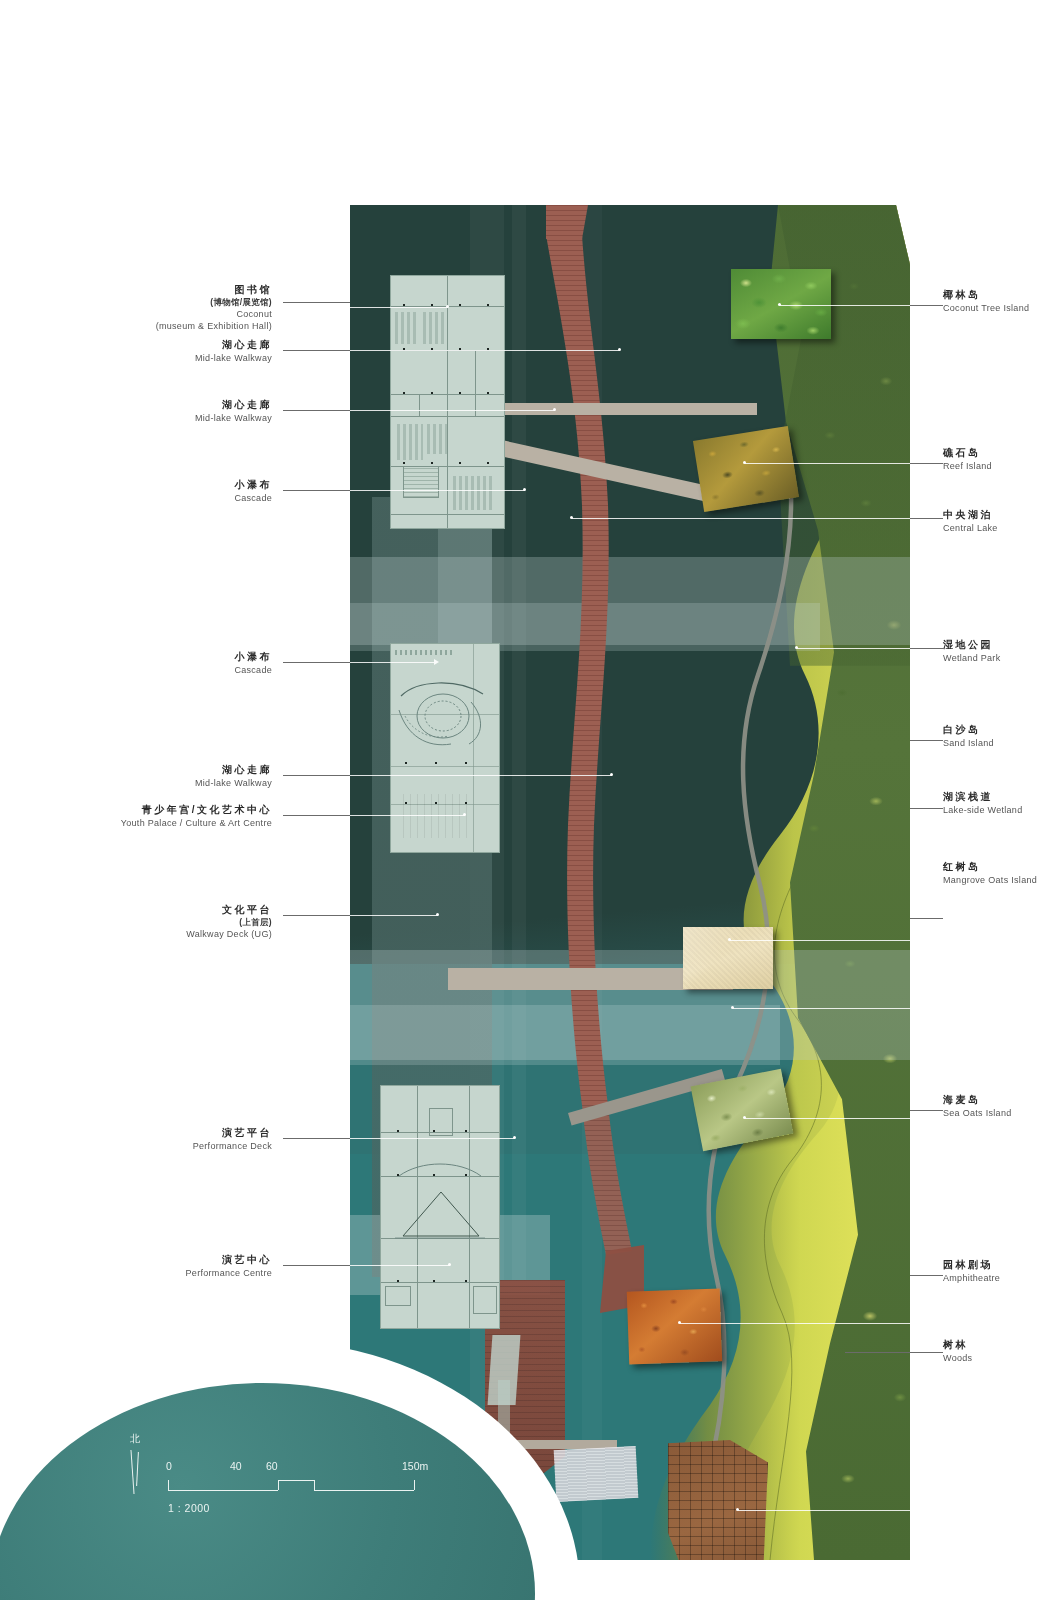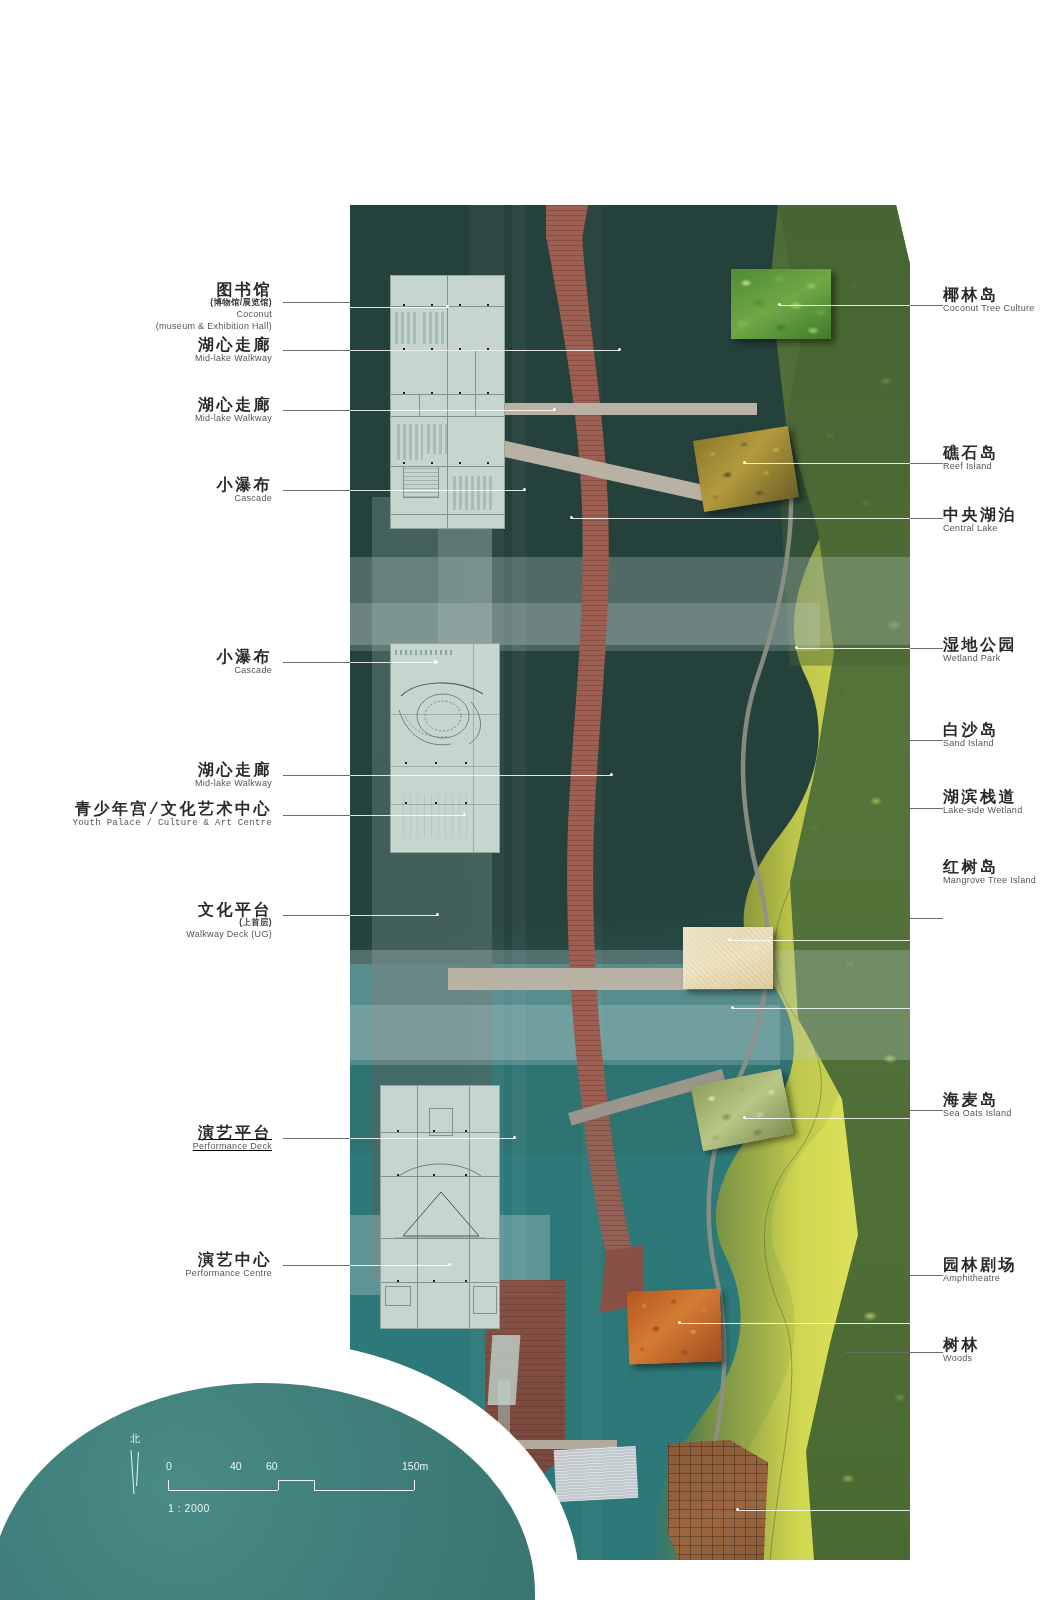--- a/index.html
+++ b/index.html
@@ -144,21 +144,21 @@
   }
   .isl-amph{
     background:
       repeating-linear-gradient(0deg,rgba(0,0,0,.28) 0 1px,transparent 1px 9px),
       repeating-linear-gradient(90deg,rgba(0,0,0,.28) 0 1px,transparent 1px 11px),
       linear-gradient(160deg,#8a5a38 0%,#9a6741 50%,#7d5031 100%);
   }
 
   
   .lab{position:absolute;}
-  .lab .cn{font-size:16px;font-weight:bold;color:#2a2a2a;letter-spacing:2.5px;line-height:14px;white-space:nowrap;}
+  .lab .cn{font-size:10px;font-weight:bold;color:#2a2a2a;letter-spacing:2.5px;line-height:14px;white-space:nowrap;}
   .lab .sub{font-size:8.5px;font-weight:bold;color:#3a3a3a;letter-spacing:.3px;line-height:11px;white-space:nowrap;}
   .lab .en{font-size:9px;color:#555;letter-spacing:.3px;line-height:12px;white-space:nowrap;}
   .lab.right{text-align:left;}
   .lab.left{text-align:right;}
 
   .leader{position:absolute;height:1px;background:#6b6b6b;}
   .leader-in{position:absolute;height:1px;background:rgba(255,255,255,.85);}
   .leader-dot{position:absolute;width:3px;height:3px;border-radius:50%;background:#fff;}
   .leader-arrow{position:absolute;width:0;height:0;
      border-top:3px solid transparent;border-bottom:3px solid transparent;}
@@ -497,48 +497,48 @@
   <div class="en">Cascade</div>
 </div>
 <div class="leader" style="left:283px;top:662px;width:67px;"></div>
 
 <div class="lab left" style="right:790px;top:763px;">
   <div class="cn">湖心走廊</div>
   <div class="en">Mid-lake Walkway</div>
 </div>
 <div class="leader" style="left:283px;top:775px;width:67px;"></div>
 
-<div class="lab left" style="right:790px;top:803px;font-family:Liberation Mono, monospace;">
+<div class="lab left" style="right:790px;top:803px;">
   <div class="cn">青少年宫/文化艺术中心</div>
   <div class="en">Youth Palace / Culture &amp; Art Centre</div>
 </div>
 <div class="leader" style="left:283px;top:815px;width:67px;"></div>
 
 <div class="lab left" style="right:790px;top:903px;margin-left:44px;">
   <div class="cn">文化平台</div>
   <div class="sub">(上首层)</div>
   <div class="en">Walkway Deck (UG)</div>
 </div>
 <div class="leader" style="left:283px;top:915px;width:67px;"></div>
 
-<div class="lab left" style="right:790px;top:1126px;text-decoration:underline;">
+<div class="lab left" style="right:790px;top:1126px;">
   <div class="cn">演艺平台</div>
   <div class="en">Performance Deck</div>
 </div>
 <div class="leader" style="left:283px;top:1138px;width:67px;"></div>
 
 <div class="lab left" style="right:790px;top:1253px;">
   <div class="cn">演艺中心</div>
   <div class="en">Performance Centre</div>
 </div>
 <div class="leader" style="left:283px;top:1265px;width:67px;"></div>
 
 <div class="lab right" style="left:943px;top:288px;">
   <div class="cn">椰林岛</div>
-  <div class="en">Coconut Tree Culture</div>
+  <div class="en">Coconut Tree Island</div>
 </div>
 <div class="leader" style="left:910px;top:305px;width:33px;"></div>
 
 <div class="lab right" style="left:943px;top:446px;">
   <div class="cn">礁石岛</div>
   <div class="en">Reef Island</div>
 </div>
 <div class="leader" style="left:910px;top:463px;width:33px;"></div>
 
 <div class="lab right" style="left:943px;top:508px;">
@@ -560,21 +560,21 @@
 <div class="leader" style="left:910px;top:740px;width:33px;"></div>
 
 <div class="lab right" style="left:943px;top:790px;">
   <div class="cn">湖滨栈道</div>
   <div class="en">Lake-side Wetland</div>
 </div>
 <div class="leader" style="left:910px;top:808px;width:33px;"></div>
 
 <div class="lab right" style="left:943px;top:860px;">
   <div class="cn">红树岛</div>
-  <div class="en">Mangrove Tree Island</div>
+  <div class="en">Mangrove Oats Island</div>
 </div>
 <div class="leader" style="left:910px;top:918px;width:33px;"></div>
 
 <div class="lab right" style="left:943px;top:1093px;">
   <div class="cn">海麦岛</div>
   <div class="en">Sea Oats Island</div>
 </div>
 <div class="leader" style="left:910px;top:1110px;width:33px;"></div>
 
 <div class="lab right" style="left:943px;top:1258px;">

